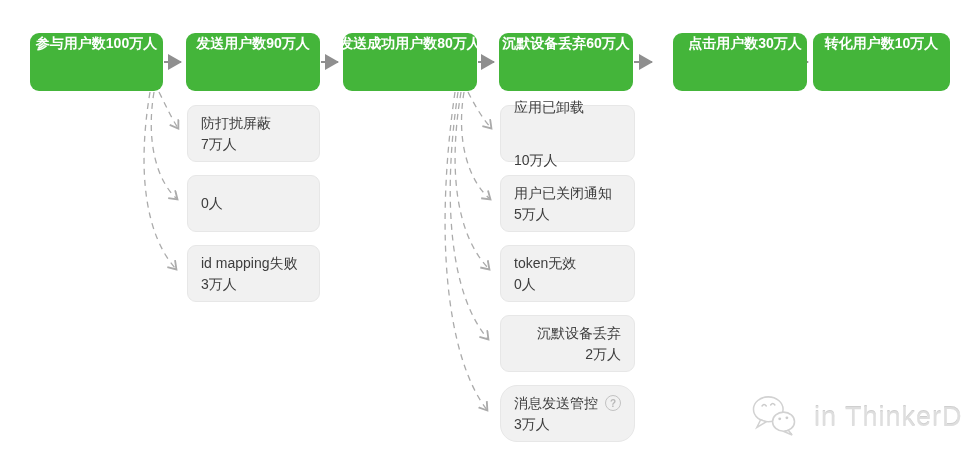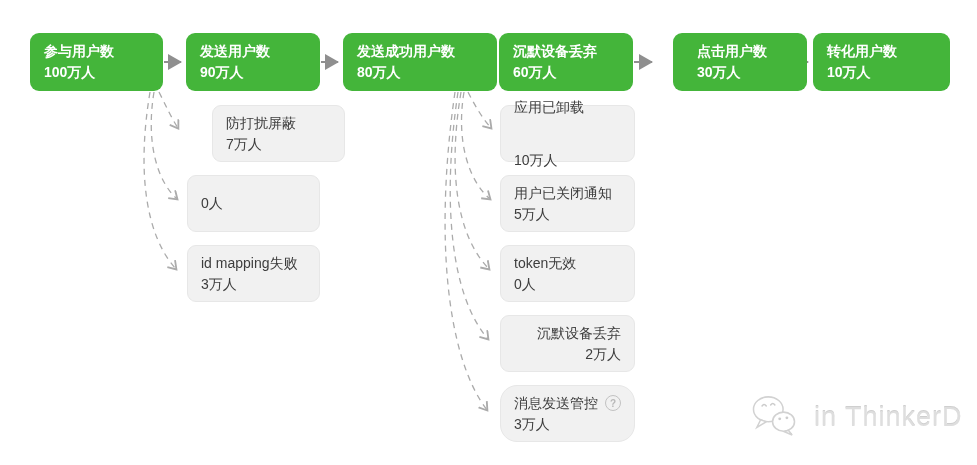--- a/index.html
+++ b/index.html
@@ -4,21 +4,21 @@
 <style>
   html,body{margin:0;padding:0;background:#fff;}
   .canvas{
     position:relative;width:977px;height:465px;background:#ffffff;overflow:hidden;
     font-family:"Liberation Sans","DejaVu Sans",sans-serif;
   }
   .arrows{position:absolute;left:0;top:0;width:977px;height:465px;pointer-events:none;}
   .stage{
     position:absolute;top:33px;height:58px;box-sizing:border-box;
     background:#44b53a;border-radius:9px;color:#ffffff;
-    display:flex;flex-direction:column;justify-content:center;
+    display:flex;flex-direction:row;justify-content:center;
     padding:0 14px;font-size:14px;font-weight:bold;line-height:21px;
     white-space:nowrap;
   }
   .loss{
     position:absolute;height:57px;box-sizing:border-box;
     background:#f1f1f1;border:1px solid #e7e7e7;border-radius:9px;color:#3d3d3d;
     display:flex;flex-direction:column;justify-content:center;
     padding:0 13px;font-size:14px;line-height:21px;white-space:nowrap;
   }
   .loss-label-row{display:flex;align-items:center;}
@@ -68,38 +68,38 @@
   </svg>
 
   <div class="stage" style="left:30px;width:133px;">
     <span>参与用户数</span>
     <span>100万人</span>
   </div>
   <div class="stage" style="left:186px;width:134px;">
     <span>发送用户数</span>
     <span>90万人</span>
   </div>
-  <div class="stage" style="left:343px;width:154px;">
+  <div class="stage" style="left:343px;width:134px;">
     <span>发送成功用户数</span>
     <span>80万人</span>
   </div>
   <div class="stage" style="left:499px;width:134px;">
     <span>沉默设备丢弃</span>
     <span>60万人</span>
   </div>
   <div class="stage" style="left:673px;width:134px;padding-left:24px;">
     <span>点击用户数</span>
     <span>30万人</span>
   </div>
   <div class="stage" style="left:813px;width:137px;">
     <span>转化用户数</span>
     <span>10万人</span>
   </div>
 
-  <div class="loss" style="left:187px;top:105px;width:133px;margin-left:25px;">
+  <div class="loss" style="left:187px;top:105px;width:133px;">
     <span>防打扰屏蔽</span>
     <span>7万人</span>
   </div>
   <div class="loss" style="left:187px;top:175px;width:133px;">
     <span>0人</span>
   </div>
   <div class="loss" style="left:187px;top:245px;width:133px;">
     <span>id mapping失败</span>
     <span>3万人</span>
   </div>

